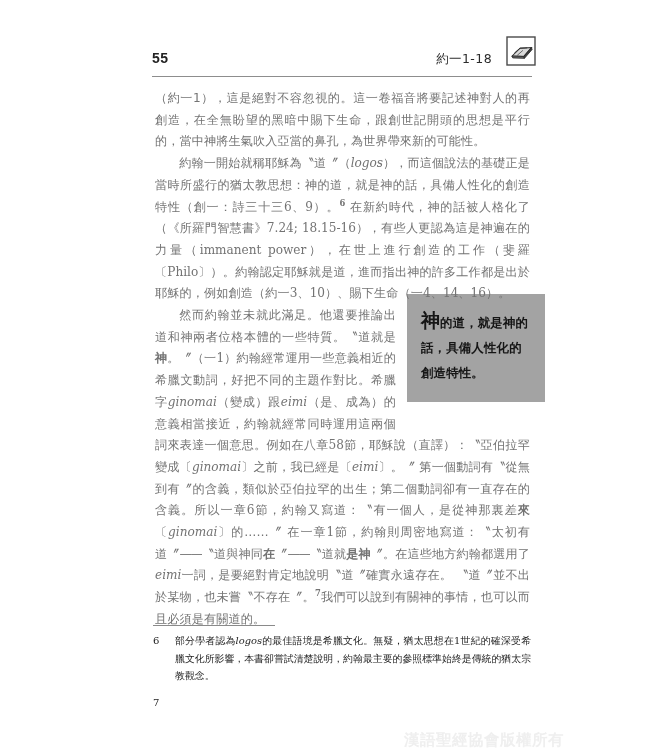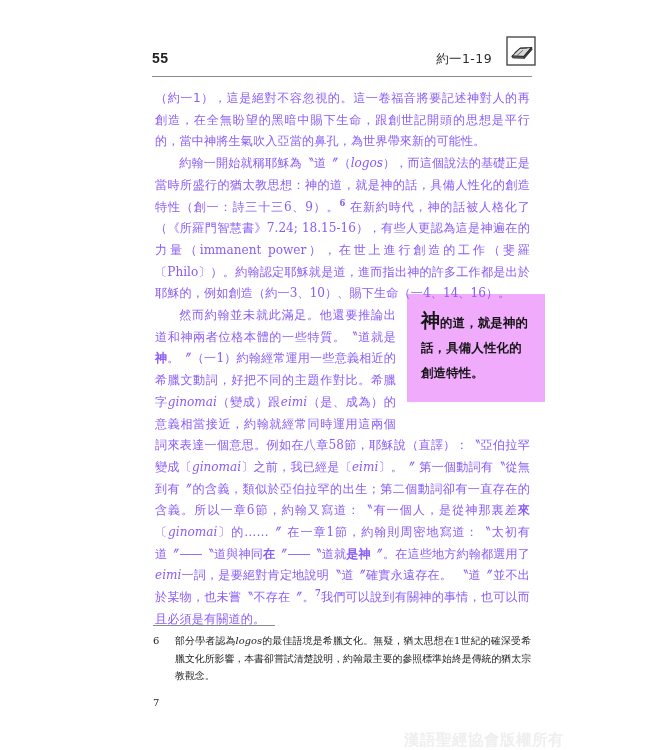--- a/index.html
+++ b/index.html
@@ -69,21 +69,21 @@
   }
 
   
   .col {
     position: absolute;
     left: 155px;
     top: 76px;
     width: 375px;
     font-size: 12.1px;
     line-height: 21.7px;
-    color: #8b5cf6;
+    color: #737373;
     text-align: justify;
     text-justify: inter-ideograph;
     letter-spacing: 0.15px;
   }
   .col p {
     margin: 0;
     text-indent: 0;
   }
   .col p.ind {
     text-indent: 2em;
@@ -110,21 +110,21 @@
   }
   .dash { letter-spacing: -1px; }
 
   
   .pullquote {
     position: absolute;
     left: 407px;
     top: 282px;
     width: 138px;
     height: 108px;
-    background: #f0abfc;
+    background: #a3a3a3;
     box-sizing: border-box;
     padding: 14px 16px 0 14px;
   }
   .pullquote .pq-text {
     font-size: 12.4px;
     line-height: 25px;
     color: #161616;
     font-weight: 700;
     letter-spacing: 0.2px;
   }
@@ -181,21 +181,21 @@
     white-space: nowrap;
   }
 </style>
 </head>
 <body>
 
 <div class="page">
 
   <div class="running-head">
     <div class="folio">55</div>
-    <div class="head-ref">約一1-19</div>
+    <div class="head-ref">約一1-18</div>
     <div class="head-mark">
       <svg width="30" height="30" viewBox="0 0 30 30">
         <rect x="1" y="1" width="28" height="28" fill="#ffffff" stroke="#4a4a4a" stroke-width="1.4"></rect>
         <g transform="rotate(-18 15 15)">
           <path d="M5 17 L15 12 L26 15 L16 21 Z" fill="#d9d9d9" stroke="#2b2b2b" stroke-width="1"></path>
           <path d="M5 17 L5 19 L16 23 L16 21 Z" fill="#6b6b6b" stroke="#2b2b2b" stroke-width="0.8"></path>
           <path d="M16 21 L16 23 L26 17 L26 15 Z" fill="#3c3c3c" stroke="#2b2b2b" stroke-width="0.8"></path>
           <path d="M8 15 L15 12 L22 14" fill="none" stroke="#333" stroke-width="0.9"></path>
           <path d="M10 18 L17 15" fill="none" stroke="#555" stroke-width="0.8"></path>
         </g>

